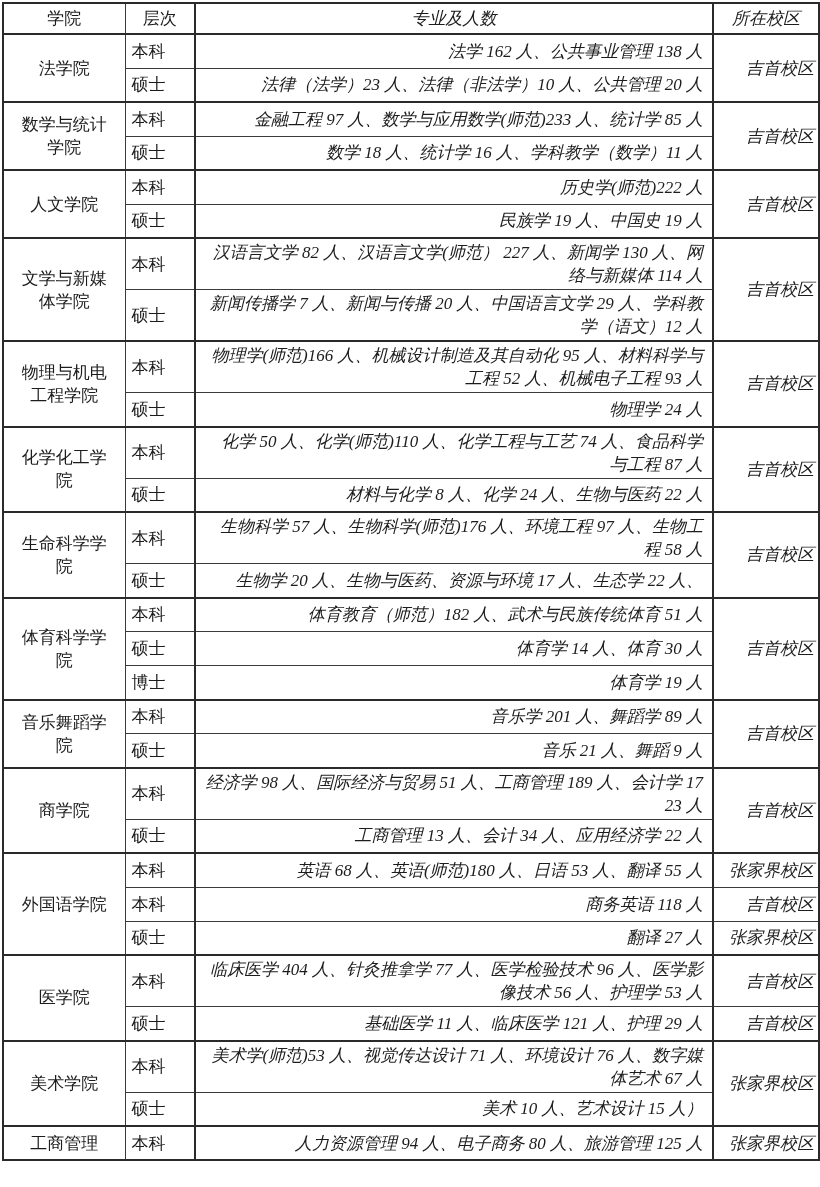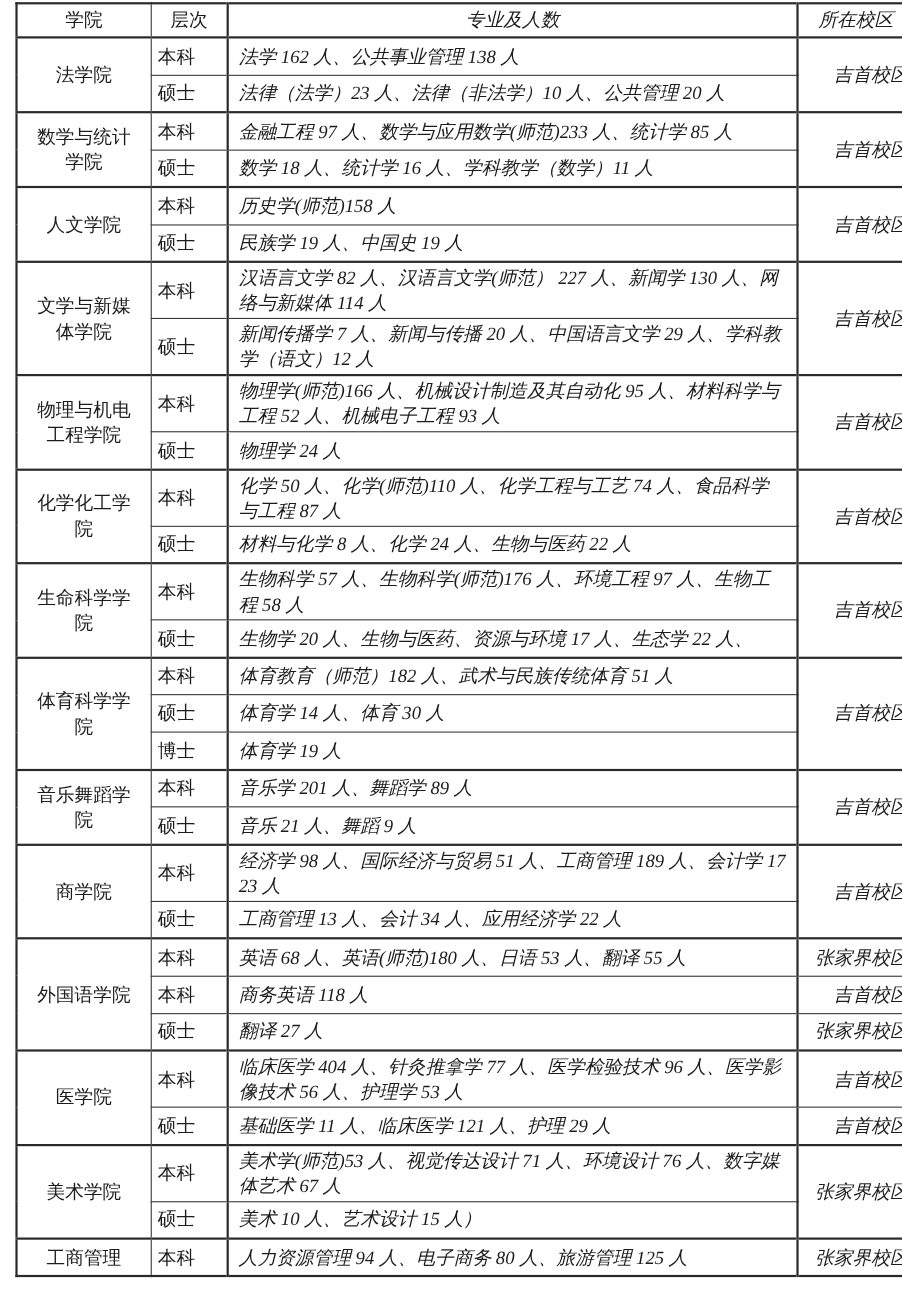--- a/index.html
+++ b/index.html
@@ -4,41 +4,41 @@
 <style>
   :root{
     --ink:#1c1c1c;
     --paper:#ffffff;
     --border:#2a2a2a;
     --thin:#3a3a3a;
   }
   html,body{margin:0;padding:0;background:#fff;}
   .page{
     width:820px;height:1187px;overflow:hidden;box-sizing:border-box;
-    background:var(--paper);padding:2px 2px 0 14px;
+    background:var(--paper);padding:2px 2px 0 2px;
   }
   table.admissions{
     border-collapse:collapse;table-layout:fixed;width:816px;
     border:2px solid var(--border);
     font-family:"Liberation Serif","DejaVu Serif",serif;
     font-size:17px;color:var(--ink);
   }
   td,th{
     border:1px solid var(--thin);
     line-height:23px;
     padding:2px 6px;
     vertical-align:middle;
     word-break:break-all;
   }
   thead tr{height:31px;}
   tbody tr{height:34px;}
   th{font-weight:normal;text-align:center;border-bottom:2px solid var(--border);}
   td.col-college{text-align:center;padding:2px 12px;}
   td.col-level{}
-  td.col-majors{text-align:left;padding:2px 9px;}
+  td.col-majors{text-align:right;padding:2px 9px;}
   td.col-campus{text-align:right;padding:2px 4px;}
   td.col-majors,th.col-majors,td.col-campus,th.col-campus{border-left:2px solid var(--border);font-style:italic;}
   tr.group-start td{border-top:2px solid var(--border);}
 </style>
 </head>
 <body>
 
 <div class="page">
   <table class="admissions">
     <colgroup>
@@ -72,21 +72,21 @@
           <td class="col-majors">金融工程 97 人、数学与应用数学(师范)233 人、统计学 85 人</td>
           <td class="col-campus" rowspan="2">吉首校区</td>
         </tr>
         <tr>
           <td class="col-level">硕士</td>
           <td class="col-majors">数学 18 人、统计学 16 人、学科教学（数学）11 人</td>
         </tr>
         <tr class="group-start">
           <td class="col-college" rowspan="2">人文学院</td>
           <td class="col-level">本科</td>
-          <td class="col-majors">历史学(师范)158 人</td>
+          <td class="col-majors">历史学(师范)222 人</td>
           <td class="col-campus" rowspan="2">吉首校区</td>
         </tr>
         <tr>
           <td class="col-level">硕士</td>
           <td class="col-majors">民族学 19 人、中国史 19 人</td>
         </tr>
         <tr class="group-start">
           <td class="col-college" rowspan="2">文学与新媒体学院</td>
           <td class="col-level">本科</td>
           <td class="col-majors">汉语言文学 82 人、汉语言文学(师范） 227 人、新闻学 130 人、网络与新媒体 114 人</td>

